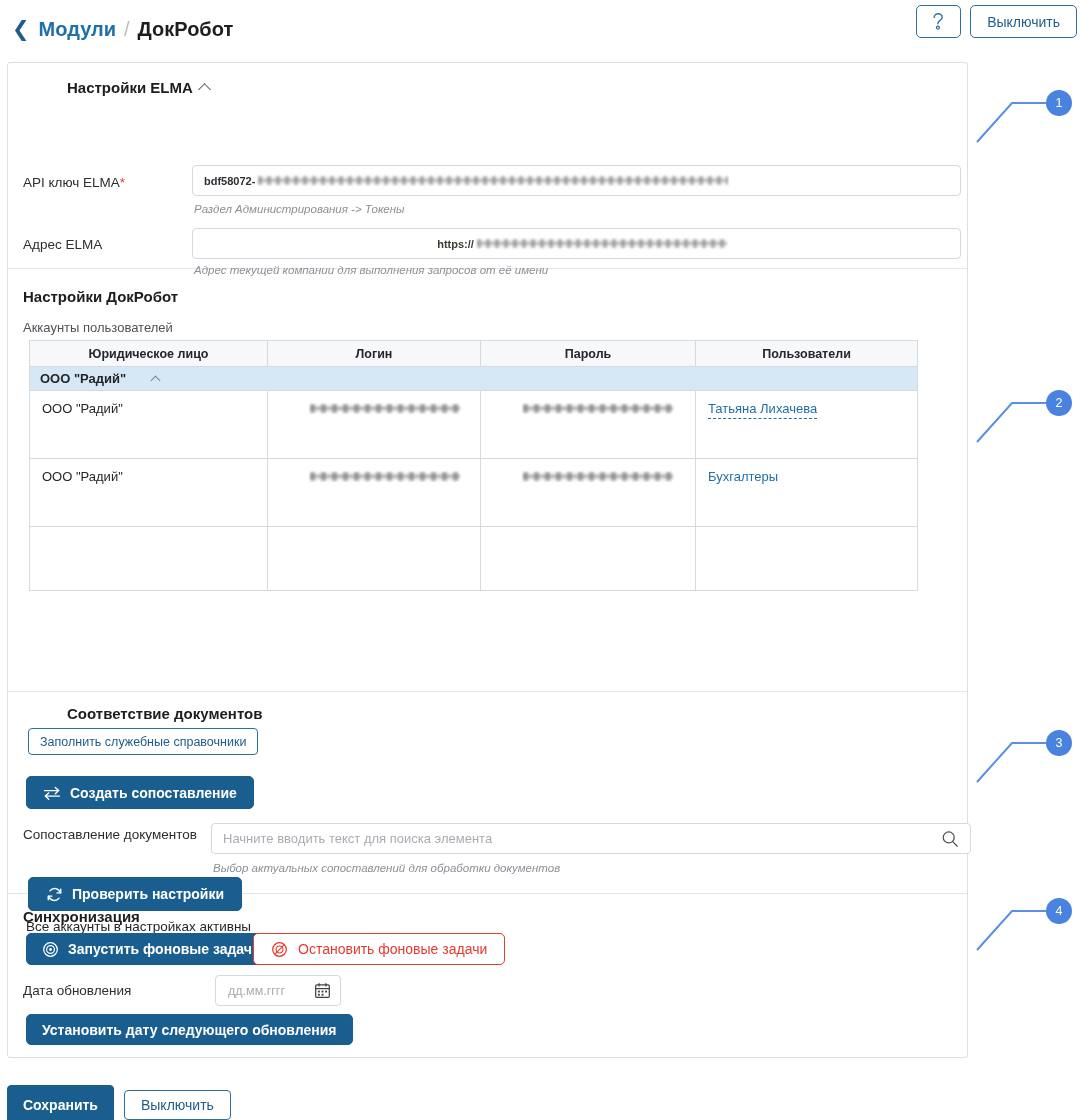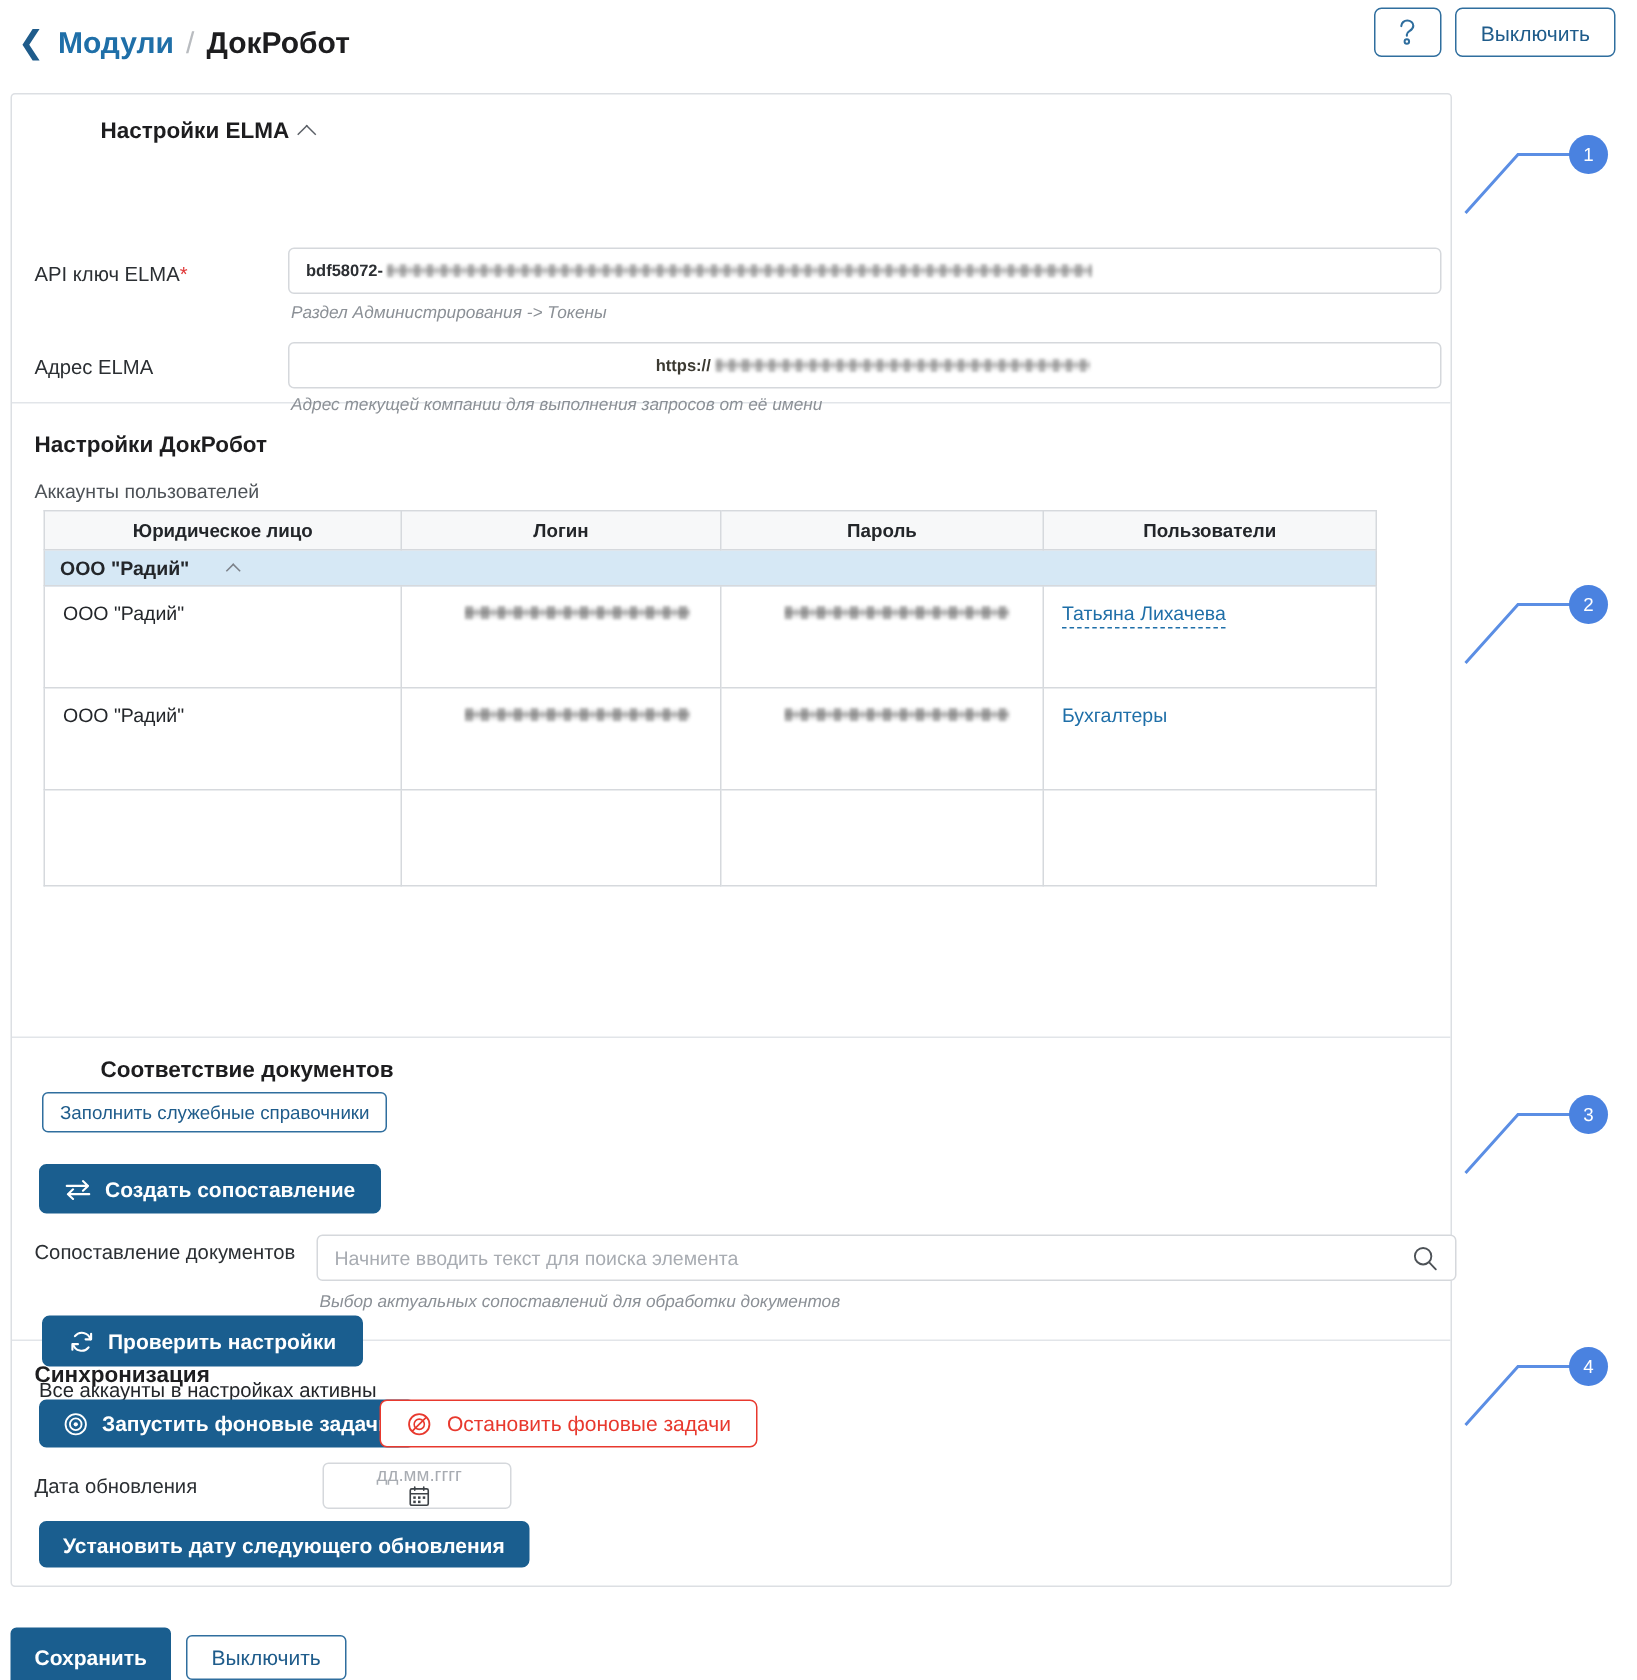--- a/index.html
+++ b/index.html
@@ -303,21 +303,20 @@
   .date-box {
     position: absolute;
     left: 207px; top: 81px;
     width: 126px; height: 31px;
     border: 1px solid #d5d8dc;
     border-radius: 4px;
     background: #ffffff;
     display: flex; align-items: center;
     padding: 0 9px 0 12px;
     cursor: text;
-    flex-direction: column;
   }
   .date-ph { flex: 1; font-size: 12.5px; color: #a8acb2; }
   .btn-set-date { position: absolute; left: 18px; top: 120px; height: 31px; padding: 0 15px; }
 
   
   .footer {
     position: absolute;
     left: 7px; top: 1085px;
     display: flex; align-items: center; gap: 10px;
   }

